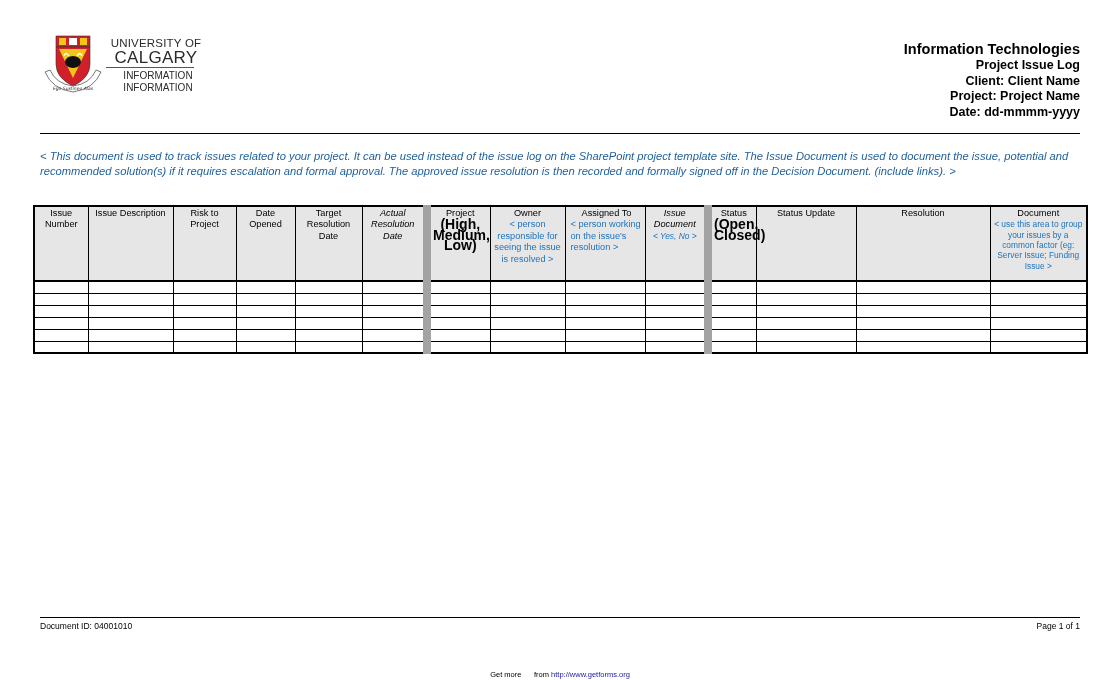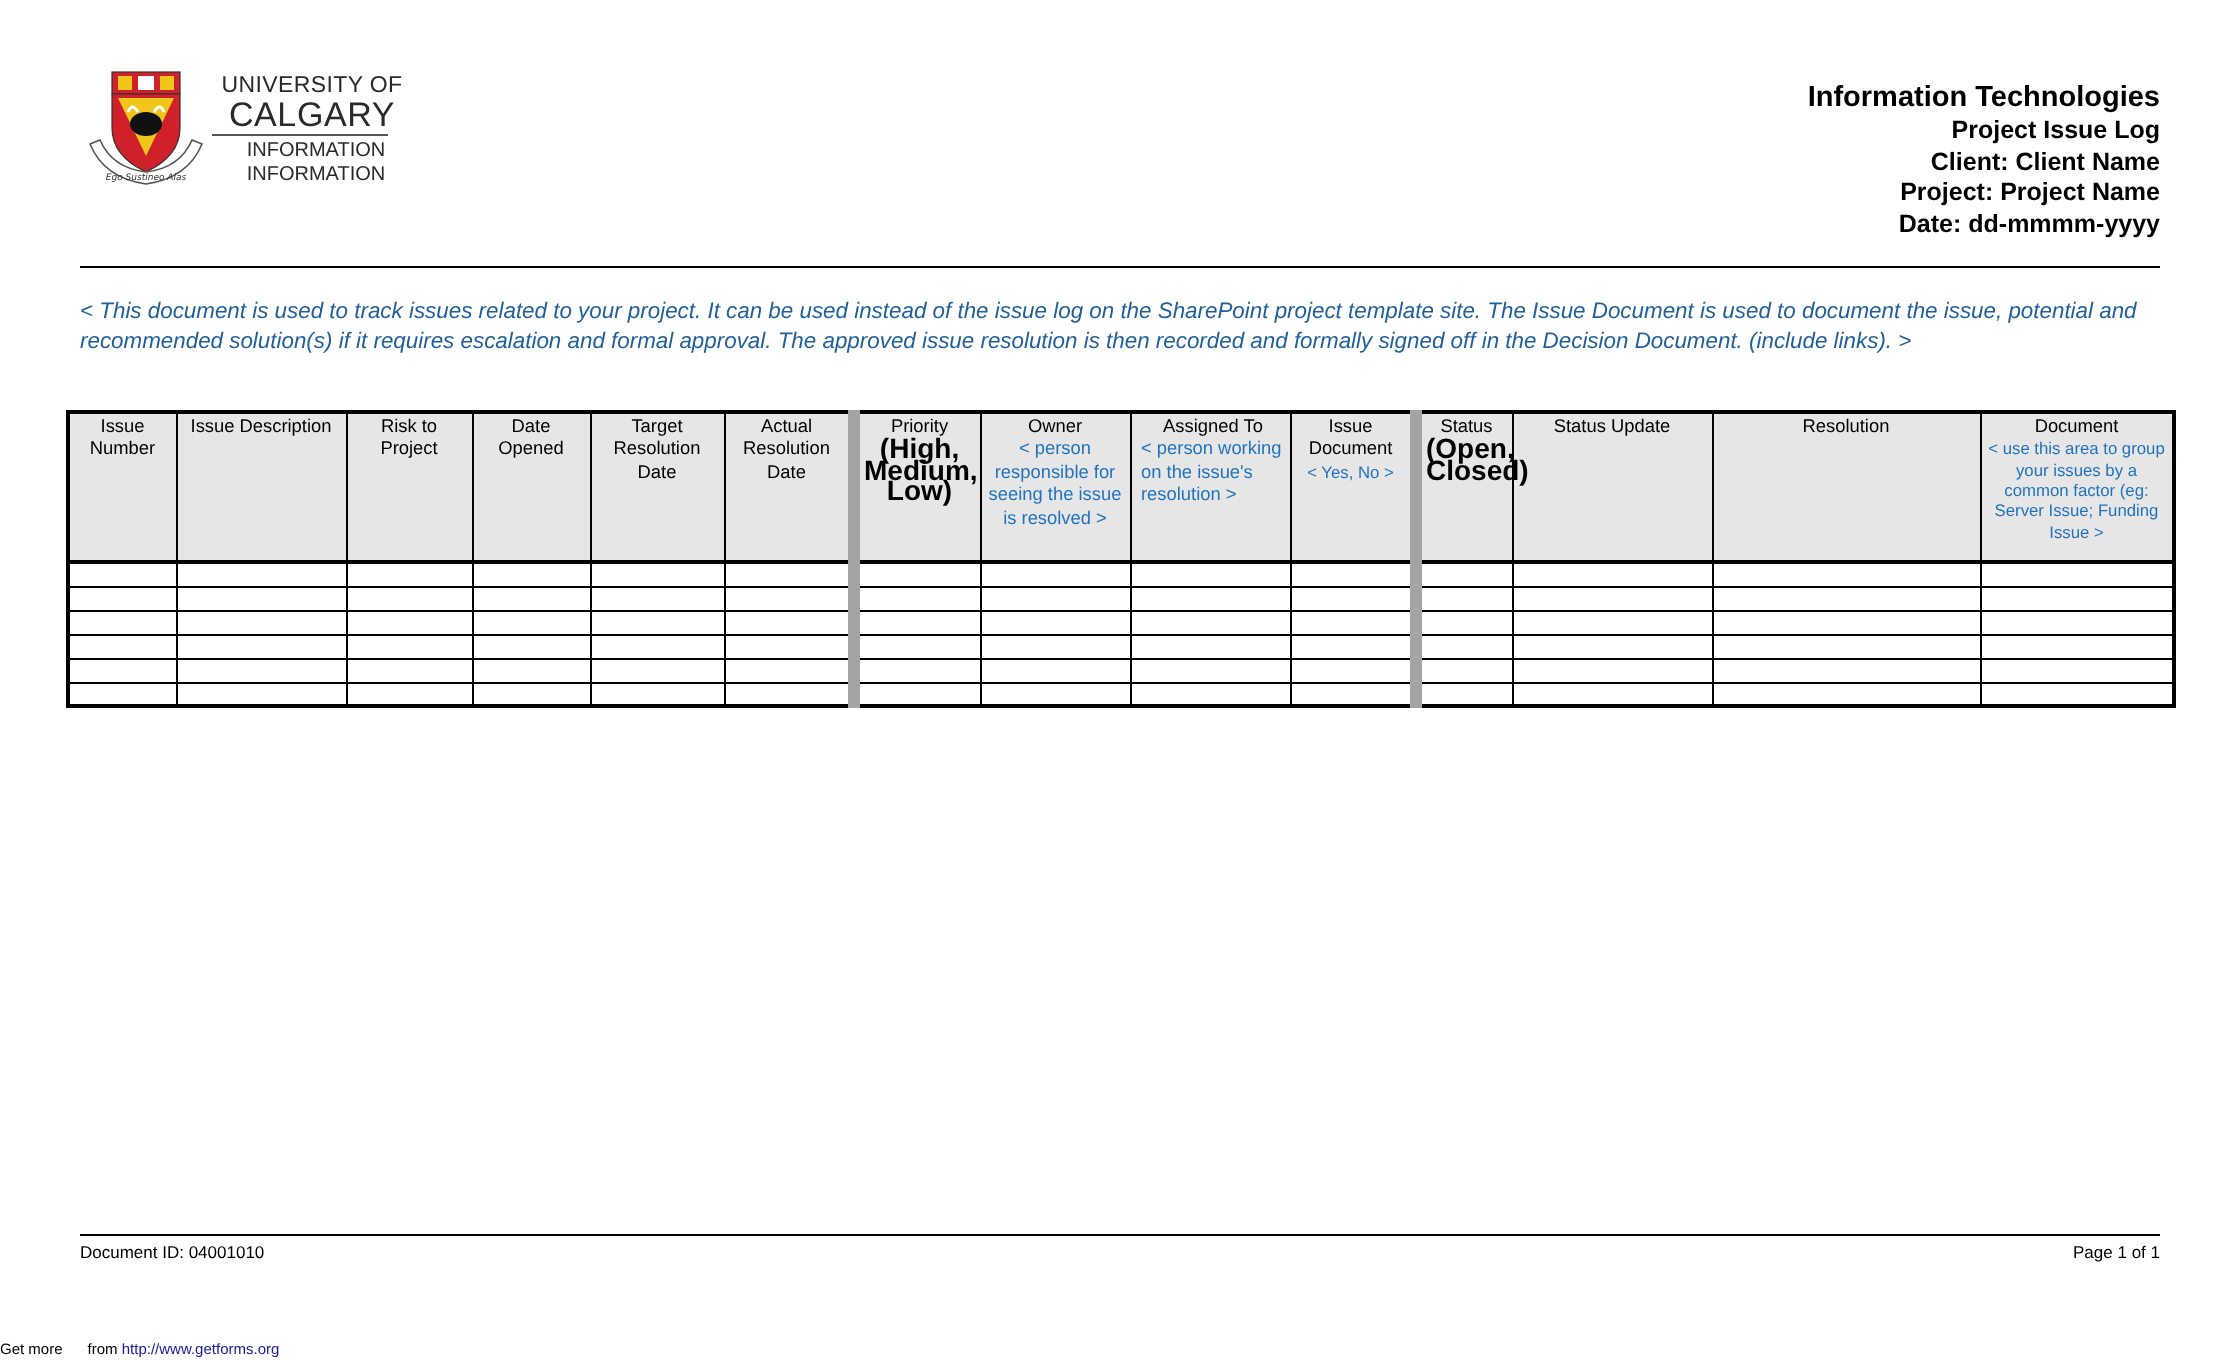--- a/index.html
+++ b/index.html
@@ -22,27 +22,27 @@
 
   .intro { position: absolute; left: 40px; top: 149px; width: 1045px; font-size: 11.2px; line-height: 14.7px; font-style: italic; color: #1f5f9a; }
 
   table.log { position: absolute; left: 33px; top: 205px; width: 1053px; border-collapse: collapse; table-layout: fixed; padding-left: 12px; }
   table.log th, table.log td { border: 1px solid #000; font-size: 9.2px; line-height: 11.4px; text-align: center; vertical-align: top; }
   table.log th { background: #e6e6e6; font-weight: normal; height: 75px; padding: 1px 2px; border-bottom: 2px solid #000; }
   table.log th .hint { color: #1e73be; display: block; }
   table.log th .sub { font-size: 14px; display: block; line-height: 10.5px; font-weight: bold; }
   table.log td { height: 12px; padding: 0 3px; text-align: left; }
   table.log tr.first td { height: 23px; }
-  table.log .thick-r { border-right: 6px solid #a3a3a3; }
+  table.log .thick-r { border-right: 8px solid #a3a3a3; font-style: italic; }
   table.log { border: 2px solid #000; }
 
   .bottom-rule { position: absolute; left: 40px; top: 617px; width: 1040px; height: 1px; background: #000; }
   .footer-left { position: absolute; left: 40px; top: 621px; font-size: 8.5px; }
   .footer-right { position: absolute; right: 40px; top: 621px; font-size: 8.5px; }
-  .getforms { position: absolute; left: 0; width: 1120px; top: 670px; text-align: left; font-size: 7.5px; }
+  .getforms { position: absolute; left: 0; width: 1120px; top: 670px; text-align: center; font-size: 7.5px; }
   .getforms .link { color: #1a1aa0; }
 </style>
 </head>
 <body>
 
 <div class="logo">
   <svg class="crest" viewBox="0 0 62 62">
     <rect x="14" y="2" width="34" height="11" fill="#d0202a" stroke="#333" stroke-width="0.6"></rect>
     <rect x="17" y="4" width="7" height="7" fill="#f2c51a"></rect>
     <rect x="27" y="4" width="8" height="7" fill="#fff"></rect>
@@ -93,21 +93,21 @@
       <col style="width:97px">
   </colgroup>
   <thead>
     <tr>
       <th><span>Issue Number</span></th>
       <th><span>Issue Description</span></th>
       <th><span>Risk to Project</span></th>
       <th><span>Date Opened</span></th>
       <th><span>Target Resolution Date</span></th>
       <th class="thick-r"><span>Actual Resolution Date</span></th>
-      <th><span>Priority</span><span class="sub">(High, Medium, Low)</span></th>
+      <th><span>Project</span><span class="sub">(High, Medium, Low)</span></th>
       <th><span>Owner</span><span class="hint">&lt; person responsible for seeing the issue is resolved &gt;</span></th>
       <th style="text-align:left;padding-left:5px">
           <span style="display:block;text-align:center">Assigned To</span>
           <span class="hint" style="text-align:left">&lt; person working on the issue's resolution &gt;</span>
         </th>
       <th class="thick-r"><span>Issue Document</span><span class="hint" style="font-size:8.4px">&lt; Yes, No &gt;</span></th>
       <th><span>Status</span><span class="sub">(Open, Closed)</span></th>
       <th><span>Status Update</span></th>
       <th><span>Resolution</span></th>
       <th><span>Document</span><span class="hint" style="font-size:8.4px;line-height:10.3px">&lt; use this area to group your issues by a common factor (eg: Server Issue; Funding Issue &gt;</span></th>

